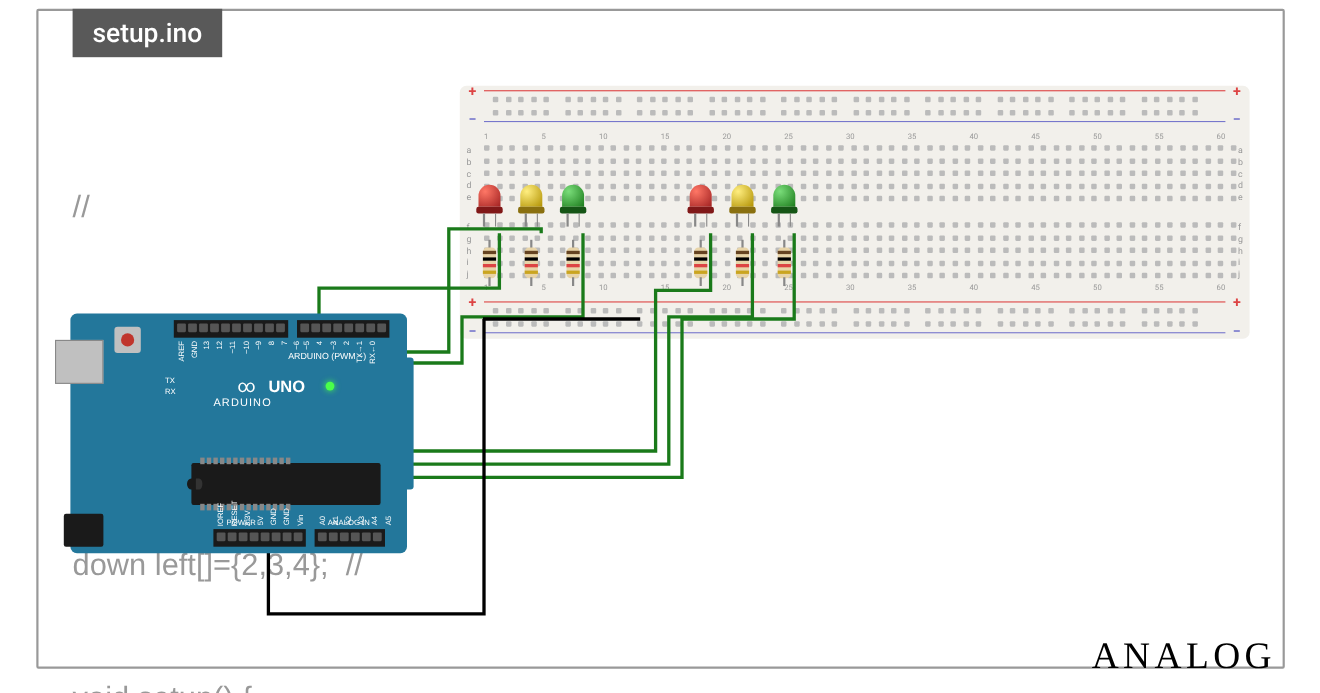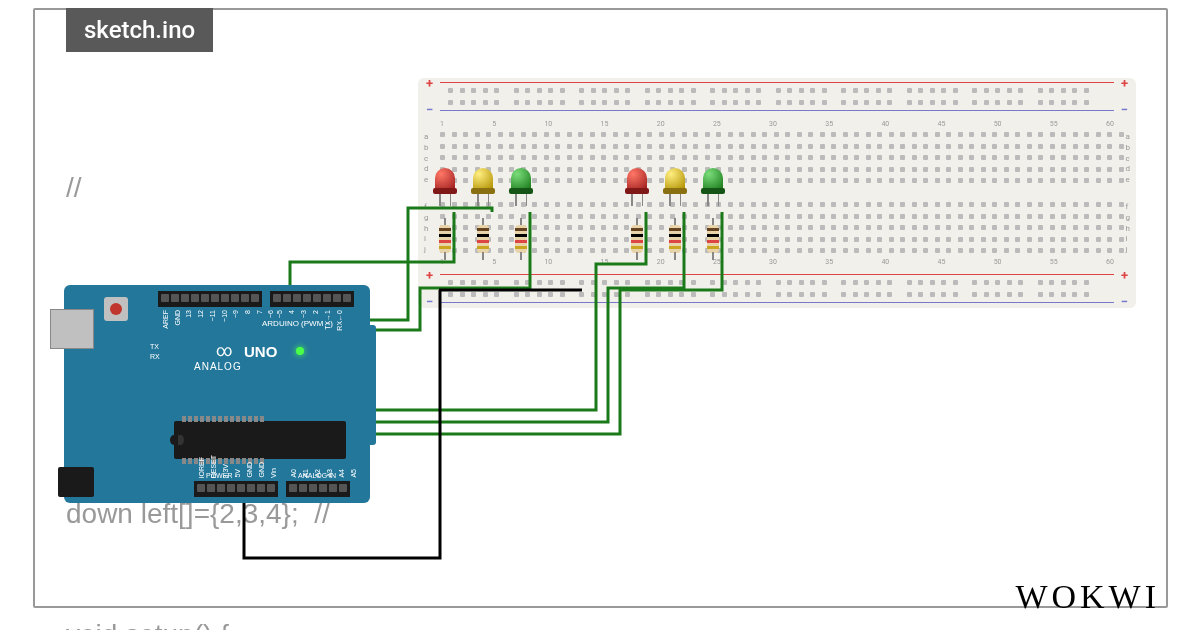--- a/index.html
+++ b/index.html
@@ -71,21 +71,21 @@
   .logo { position: absolute; bottom: 14px; right: 40px; font-family: "Comic Sans MS", cursive; font-size: 34px; letter-spacing: 4px; color: #000; font-weight: 400; }
   .onled { position: absolute; width: 8px; height: 8px; background: #4aff4a; border-radius: 50%; box-shadow: 0 0 6px #4aff4a; }
   .infinity { position: absolute; font-size: 16px; color: #fff; }
 </style>
 </head>
 <body>
 
 <div class="frame"></div>
 
 <div class="tab">
-  <span>sketch.ino</span>
+  <span>setup.ino</span>
 </div>
 
 <div class="code">
   <div>//</div>
   <div></div>
   <div>byte down[]={5,6,7};   //</div>
   <div>down left[]={2,3,4};  //</div>
   <div>void setup() {</div>
   
   
@@ -1268,21 +1268,21 @@
         <span class="p"></span>
         <span class="p"></span>
         <span class="p"></span>
         <span class="p"></span>
         <span class="p"></span>
         <span class="p"></span>
       </div>
   </div>
   <div class="infinity" style="top:56px;left:152px">∞</div>
   <div class="atext" style="top:58px;left:180px;font-size:15px;font-weight:bold">UNO</div>
-  <div class="atext" style="top:76px;left:130px;font-size:10px;letter-spacing:1px">ANALOG</div>
+  <div class="atext" style="top:76px;left:130px;font-size:10px;letter-spacing:1px">ARDUINO</div>
   <div class="atext" style="top:34px;left:198px;font-size:8px">ARDUINO (PWM ~)</div>
   <div class="atext" style="bottom:24px;left:142px;font-size:7px">POWER</div>
   <div class="atext" style="bottom:24px;left:234px;font-size:7px">ANALOG IN</div>
   <div class="onled" style="top:62px;left:232px"></div>
   <div class="smalllabel" style="top:58px;left:86px">TX</div>
   <div class="smalllabel" style="top:68px;left:86px">RX</div>
   <div id="topPinLabels">
       <span class="atext vert" style="top: 25px; left: 98px;">AREF</span>
       <span class="atext vert" style="top: 25px; left: 109.7px;">GND</span>
       <span class="atext vert" style="top: 25px; left: 121.4px;">13</span>
@@ -1312,13 +1312,13 @@
   <div id="anaPinLabels">
       <span class="atext vert" style="bottom: 25px; left: 226px;">A0</span>
       <span class="atext vert" style="bottom: 25px; left: 238px;">A1</span>
       <span class="atext vert" style="bottom: 25px; left: 250px;">A2</span>
       <span class="atext vert" style="bottom: 25px; left: 262px;">A3</span>
       <span class="atext vert" style="bottom: 25px; left: 274px;">A4</span>
       <span class="atext vert" style="bottom: 25px; left: 286px;">A5</span>
     </div>
 </div>
 
-<div class="logo">WOKWI</div>
+<div class="logo">ANALOG</div>
 
 </body></html>

